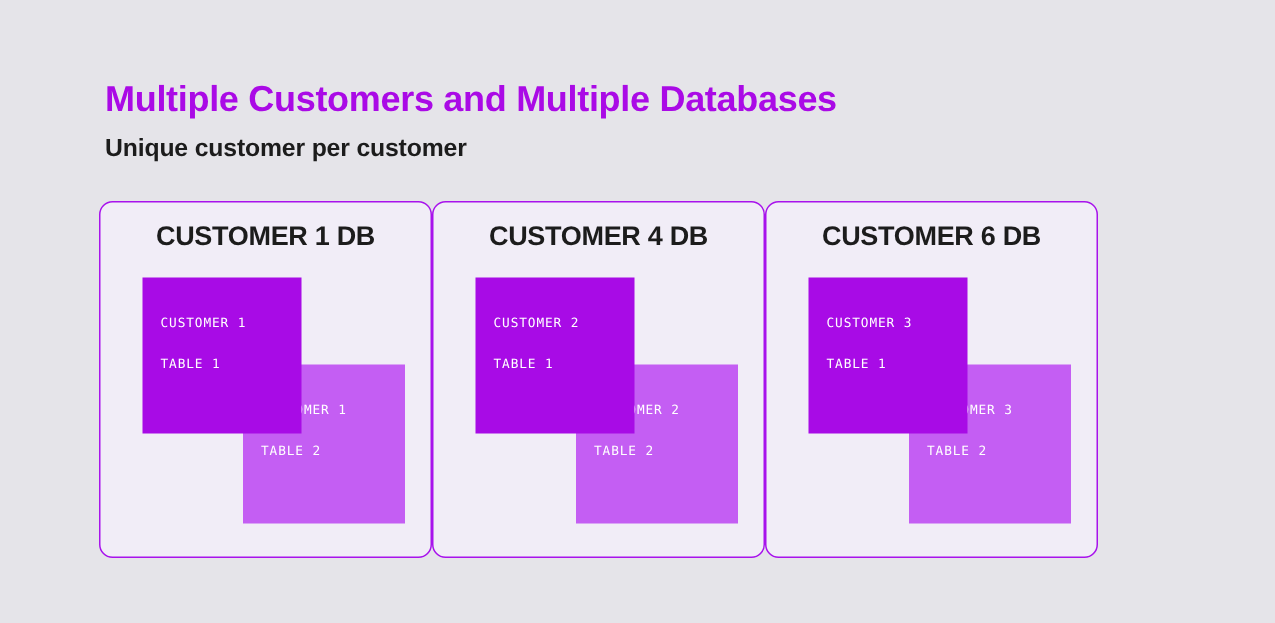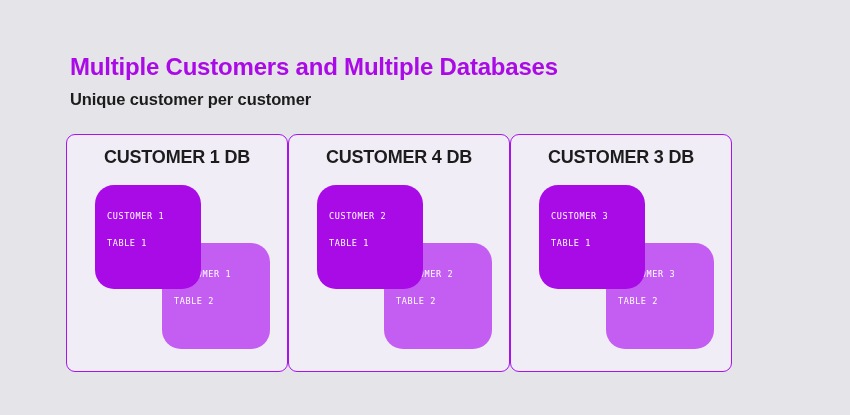--- a/index.html
+++ b/index.html
@@ -77,21 +77,21 @@
     font-weight: bold;
     color: #1c1c1c;
     letter-spacing: -0.2px;
     white-space: nowrap;
   }
 
   
   .table-box {
     position: absolute;
     box-sizing: border-box;
-    border-radius: 19px;
+    border-radius: 0;
     color: #ffffff;
     font-family: "DejaVu Sans Mono", "Liberation Mono", monospace;
     font-size: 8.5px;
     letter-spacing: 0.6px;
     line-height: 1.55;
     padding: 12px 0 0 12px;
     white-space: pre-line;
   }
 
   .table-box .line {
@@ -145,21 +145,21 @@
         <span class="line">CUSTOMER 2</span>
         <span class="line">TABLE 2</span>
       </div>
       <div class="table-box table-1">
         <span class="line">CUSTOMER 2</span>
         <span class="line">TABLE 1</span>
       </div>
     </div>
 
     <div class="db-card">
-      <div class="card-title">CUSTOMER 3 DB</div>
+      <div class="card-title">CUSTOMER 6 DB</div>
       <div class="table-box table-2">
         <span class="line">CUSTOMER 3</span>
         <span class="line">TABLE 2</span>
       </div>
       <div class="table-box table-1">
         <span class="line">CUSTOMER 3</span>
         <span class="line">TABLE 1</span>
       </div>
     </div>
 

